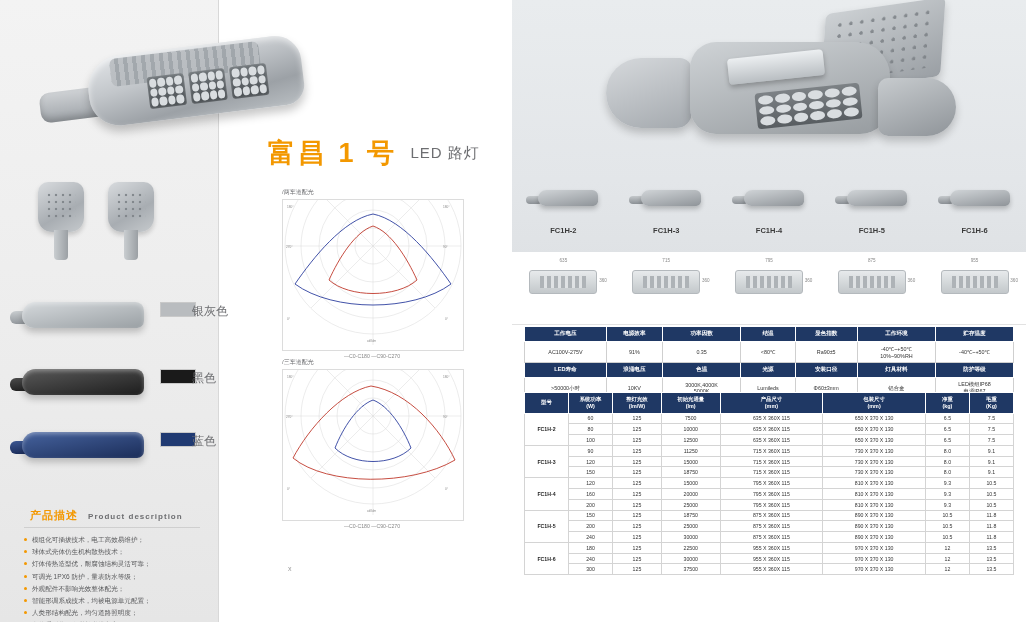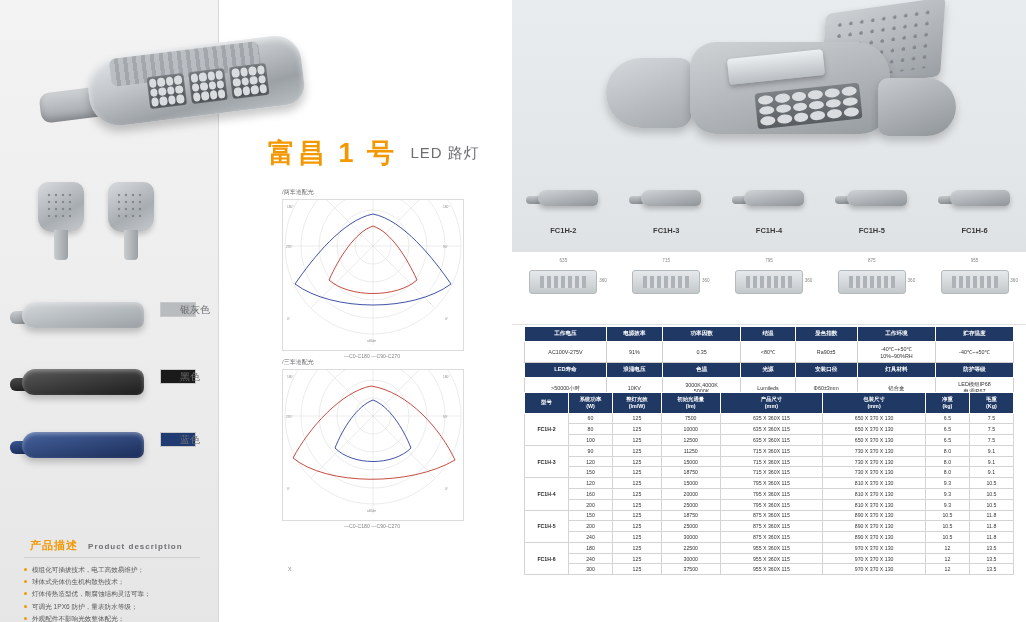--- a/index.html
+++ b/index.html
@@ -105,28 +105,28 @@
     border-radius:16px 10px 8px 14px;
     box-shadow:0 4px 7px rgba(0,0,0,.22), inset 0 2px 4px rgba(255,255,255,.35);
   }
   .side-lamp .sarm{
     position:absolute;left:-12px;top:13px;width:26px;height:13px;border-radius:6px;
   }
   .swatch{
     position:absolute;left:160px;width:34px;height:13px;border:1px solid #c9c9c9;
   }
   .swatch-label{
-    position:absolute;left:180px;font-size:10px;color:#6d6e71;
+    position:absolute;left:192px;font-size:12px;color:#6d6e71;
   }
 
   
   .desc{
     position:absolute;left:24px;top:508px;width:180px;
   }
-  .desc-title{font-size:11px;font-weight:bold;color:#f39800;letter-spacing:1px;margin-top:30px;}
+  .desc-title{font-size:11px;font-weight:bold;color:#f39800;letter-spacing:1px;}
   .desc-title span{color:#6d6e71;font-size:8px;font-weight:bold;margin-left:6px;}
   .desc-rule{width:176px;height:1px;background:#cfcfcf;margin:4px 0 6px;}
   .desc ul{margin:0;padding:0;list-style:none;}
   .desc li{
     font-size:6.6px;color:#58595b;line-height:1.85;position:relative;padding-left:8px;
   }
   .desc li:before{
     content:"";position:absolute;left:0;top:4px;width:3px;height:3px;
     background:#f39800;border-radius:50%;
   }

